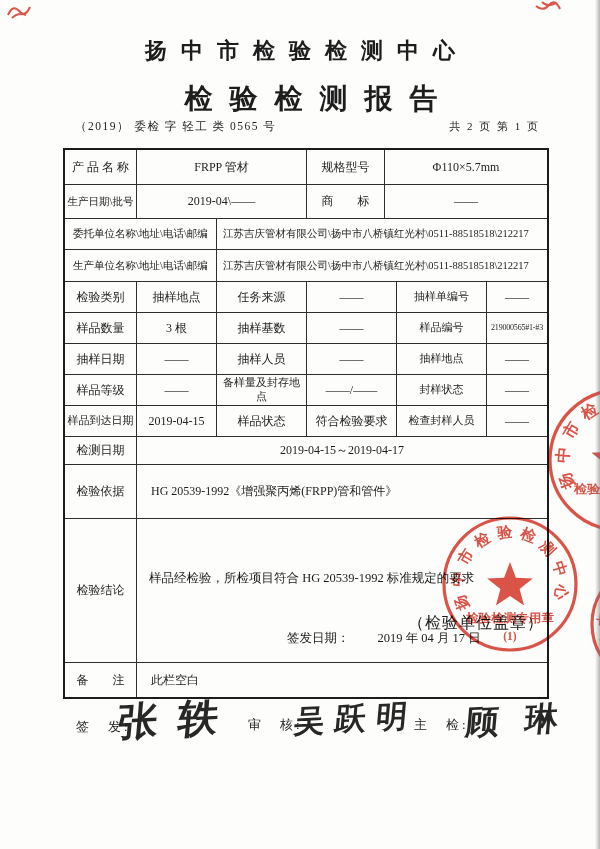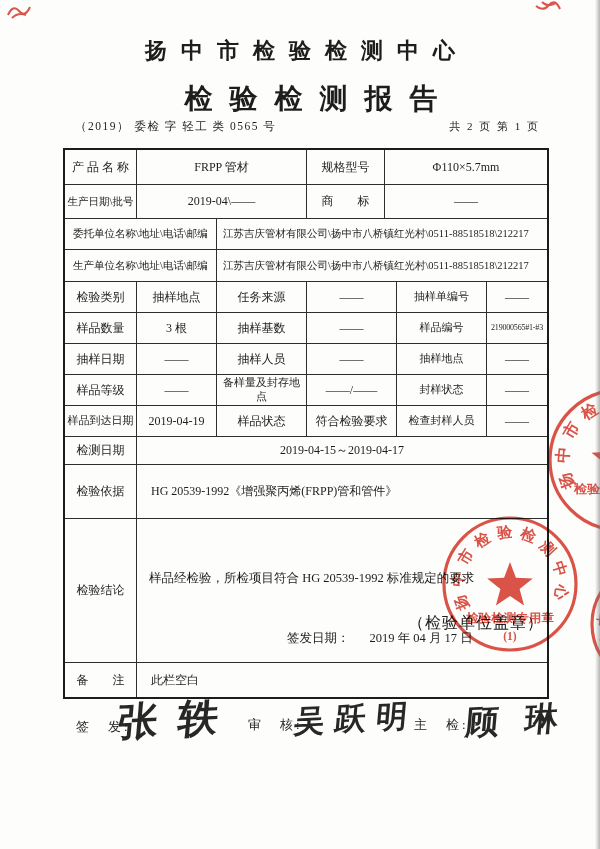--- a/index.html
+++ b/index.html
@@ -26,21 +26,21 @@
   .w152{width:152px;flex:none;} .w170{width:170px;flex:none;} .w78{width:78px;flex:none;}
   .small{font-size:10.5px;}
   .tiny{font-size:8px;letter-spacing:-0.2px;}
   .f11{font-size:11px;}
   .left{justify-content:flex-start;text-align:left;padding-left:6px;}
   .padL{padding-left:14px;}
   
   .concl{position:relative;}
   .concl-text{position:absolute;top:52px;left:12px;right:6px;text-align:left;font-size:12.5px;}
   .seal-note{position:absolute;top:94px;right:3px;font-size:16px;letter-spacing:1px;}
-  .issue-line{position:absolute;top:112px;left:150px;font-size:12.5px;display:flex;gap:20px;white-space:nowrap;}
+  .issue-line{position:absolute;top:112px;left:150px;font-size:12.5px;display:flex;gap:28px;white-space:nowrap;}
   
   .sig-label{position:absolute;font-size:13px;letter-spacing:3px;}
   .sig-name{position:absolute;font-weight:600;color:#151515;transform:skewX(-8deg) rotate(-3deg);opacity:.92;white-space:nowrap;}
   #sig-issue-name{left:118px;top:692px;font-size:40px;letter-spacing:20px;}
   #sig-review-name{left:294px;top:698px;font-size:31px;letter-spacing:10px;}
   #sig-chief-name{left:466px;top:698px;font-size:33px;letter-spacing:26px;}
   
   #stamp-layer{position:absolute;left:0;top:0;width:600px;height:849px;pointer-events:none;mix-blend-mode:multiply;}
   .corner-mark{position:absolute;}
   .edge-shadow{position:absolute;top:0;right:0;width:5px;height:849px;
@@ -120,21 +120,21 @@
       <div class="td w72">样品等级</div>
       <div class="td w80">——</div>
       <div class="td w90 f11">备样量及封存地点</div>
       <div class="td w90">——/——</div>
       <div class="td w90 f11">封样状态</div>
       <div class="td">——</div>
     </div>
 
     <div class="tr" style="height:30px">
       <div class="td w72 f11">样品到达日期</div>
-      <div class="td w80">2019-04-19</div>
+      <div class="td w80">2019-04-15</div>
       <div class="td w90">样品状态</div>
       <div class="td w90">符合检验要求</div>
       <div class="td w90 f11">检查封样人员</div>
       <div class="td">——</div>
     </div>
 
     <div class="tr" style="height:27px">
       <div class="td w72">检测日期</div>
       <div class="td">2019-04-15～2019-04-17</div>
     </div>

